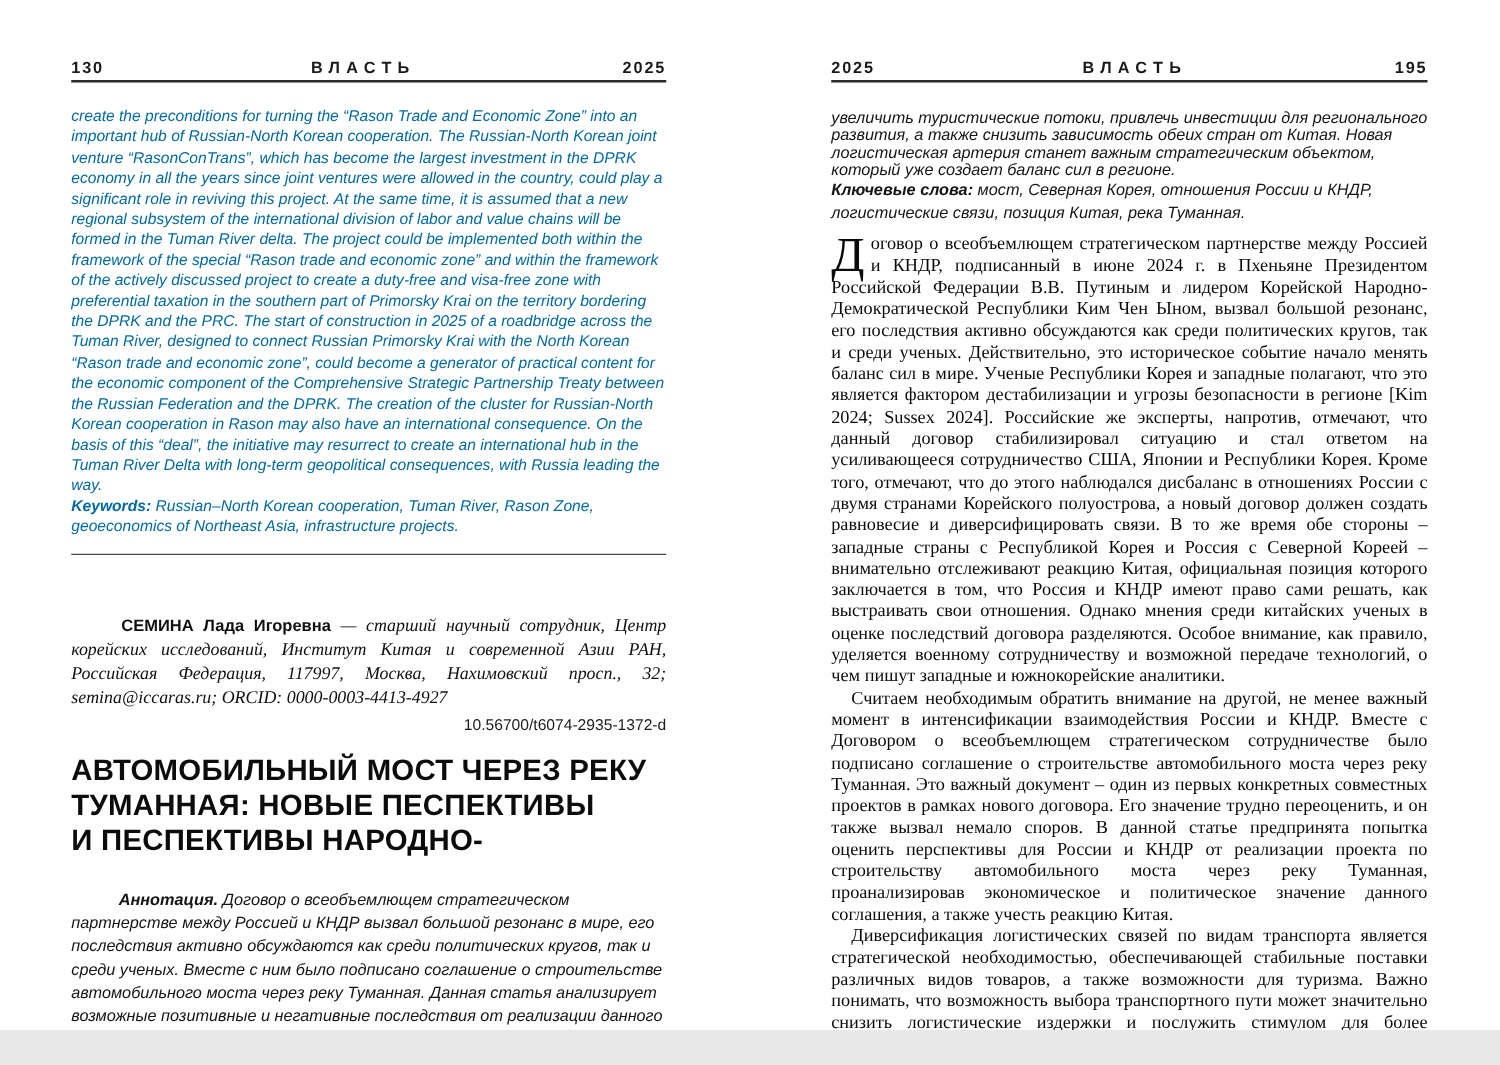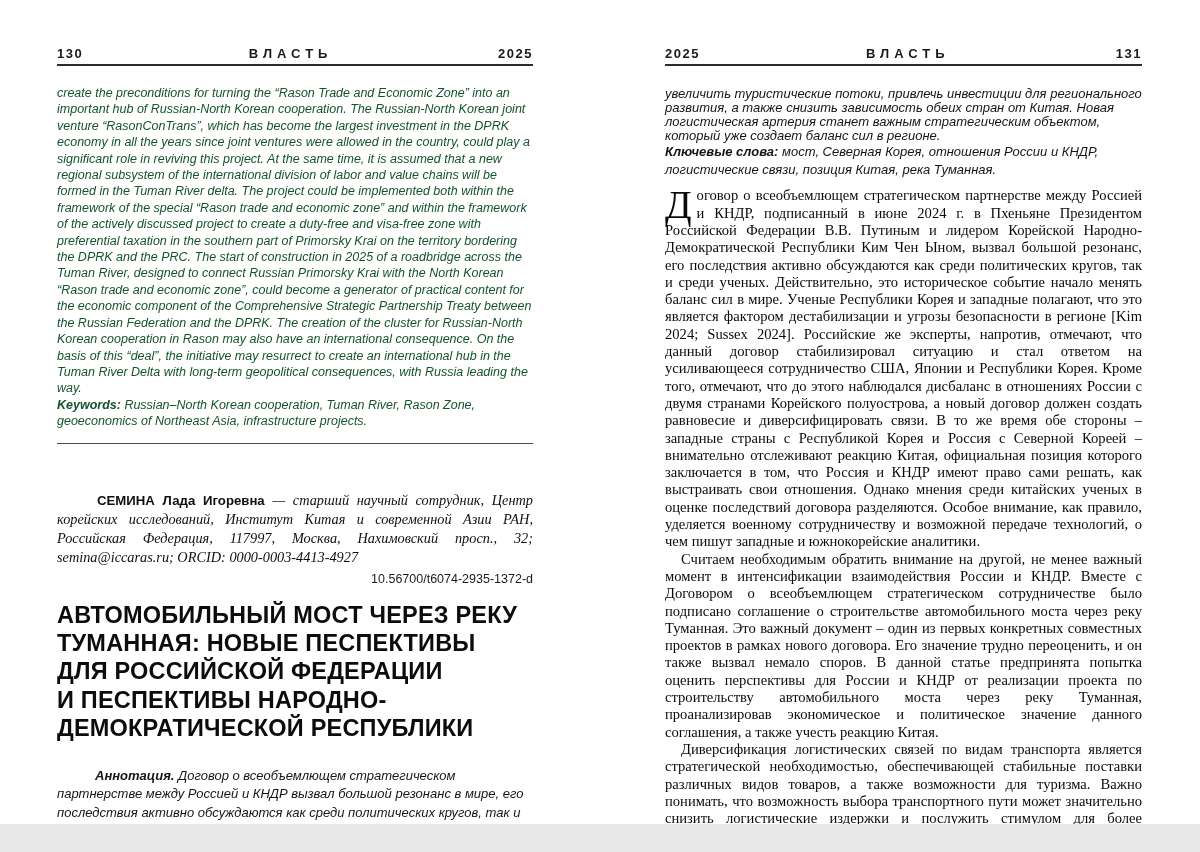--- a/index.html
+++ b/index.html
@@ -25,21 +25,21 @@
     letter-spacing:1.5px;
     color:#1a1a1a;
   }
   .running-head .rh-center { letter-spacing:5px; }
 
   
   .abstract-en, .keywords-en {
     font-family:"Liberation Sans", sans-serif;
     font-style:italic;
     font-size:12.5px; line-height:16.4px;
-    color:#14532d;
+    color:#0369a1;
   }
   .abstract-en { margin-top:19px; }
   .kw-label { font-weight:bold; }
 
   .rule {
     border:none; border-top:1.5px solid #4a4a4a;
     margin-top:13px;
   }
 
   
@@ -131,38 +131,36 @@
     <p class="author">
       <span class="author-name">СЕМИНА Лада Игоревна</span>
       <span class="author-rest">— старший научный сотрудник, Центр корейских исследований, Институт Китая и современной Азии РАН, Российская Федерация, 117997, Москва, Нахимовский просп., 32; semina@iccaras.ru; ORCID: 0000-0003-4413-4927</span>
     </p>
 
     <div class="doi">10.56700/t6074-2935-1372-d</div>
 
     <h1 class="title">
       <span>АВТОМОБИЛЬНЫЙ МОСТ ЧЕРЕЗ РЕКУ</span>
       <span>ТУМАННАЯ: НОВЫЕ ПЕСПЕКТИВЫ</span>
-      <span>ДЛЯ РОССИЙСКОЙ ФЕДЕРАЦИИ</span>
       <span>И ПЕСПЕКТИВЫ НАРОДНО-</span>
-      <span>ДЕМОКРАТИЧЕСКОЙ РЕСПУБЛИКИ</span>
     </h1>
 
     <p class="annotation">
       <span class="ann-label">Аннотация.</span>
       <span>Договор о всеобъемлющем стратегическом партнерстве между Россией и КНДР вызвал большой резонанс в мире, его последствия активно обсуждаются как среди политических кругов, так и среди ученых. Вместе с ним было подписано соглашение о строительстве автомобильного моста через реку Туманная. Данная статья анализирует возможные позитивные и негативные последствия от реализации данного проекта, учитывая экономическую и политическую составляющие. Автор приходит к выводу, что строительство автомобильного моста позволит расширить связи между Россией и КНДР,</span>
     </p>
 
   </div>
 
   <div class="page page-right">
 
     <div class="running-head">
       <span>2025</span>
       <span class="rh-center">ВЛАСТЬ</span>
-      <span>131</span>
+      <span>195</span>
     </div>
 
     <p class="abstract-ru">увеличить туристические потоки, привлечь инвестиции для регионального развития, а также снизить зависимость обеих стран от Китая. Новая логистическая артерия станет важным стратегическим объектом, который уже создает баланс сил в регионе.</p>
 
     <p class="keywords-ru">
       <span class="kw-label">Ключевые слова:</span>
       <span>мост, Северная Корея, отношения России и КНДР, логистические связи, позиция Китая, река Туманная.</span>
     </p>
 
     <div class="body-text">

